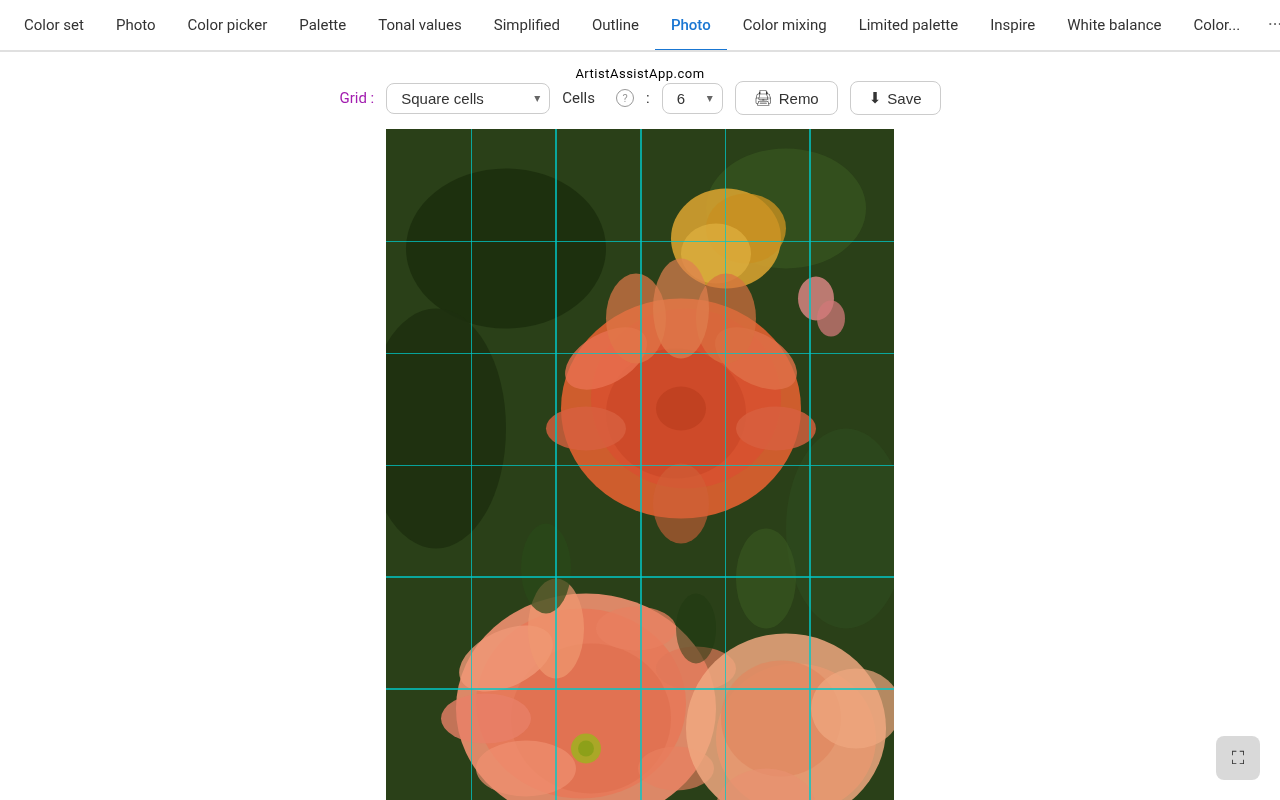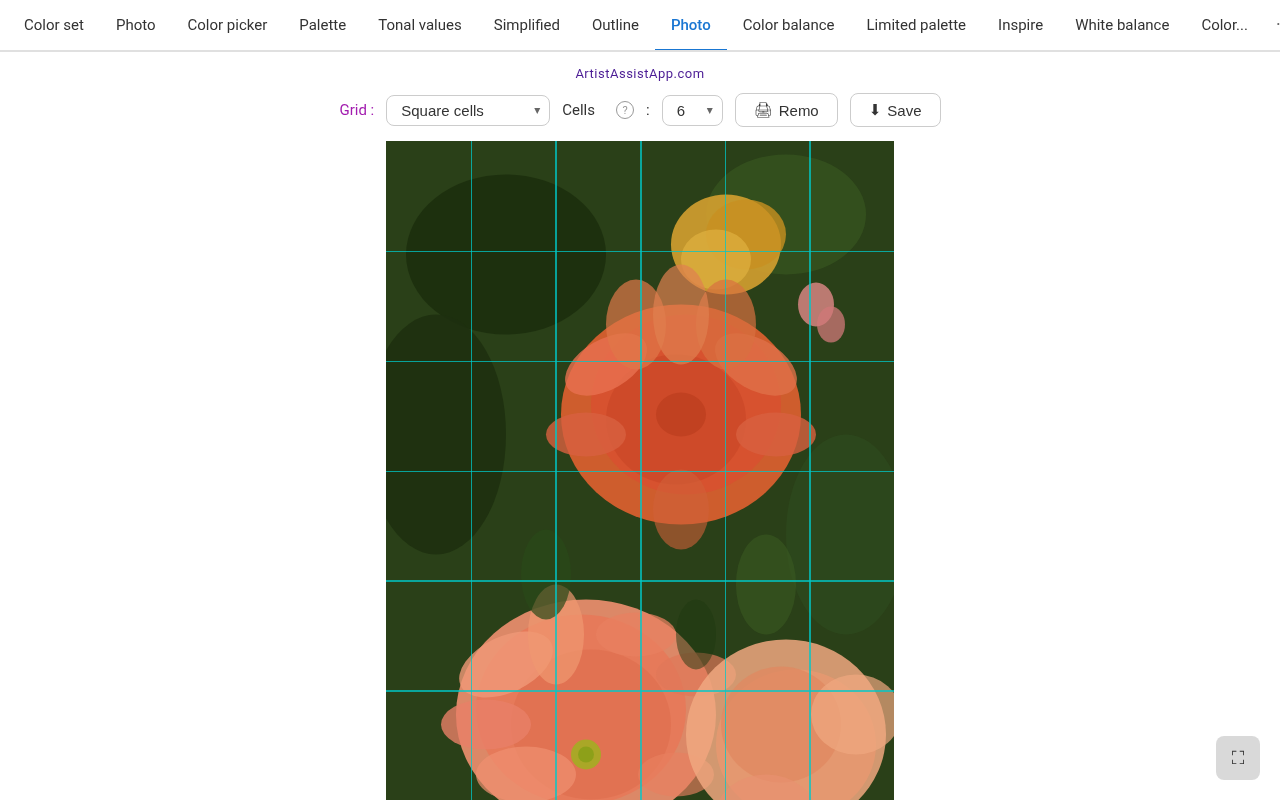--- a/index.html
+++ b/index.html
@@ -48,22 +48,21 @@
       flex-direction: column;
       align-items: center;
       padding-top: 14px;
       background: #fff;
       height: calc(800px - 52px);
       overflow: hidden;
     }
 
     .watermark {
       font-size: 13px;
-      color: #4c1d95;
-      margin-bottom: 12px;
+      color: #000000;
       letter-spacing: 0.5px;
     }
 
     
     .controls-bar {
       display: flex;
       align-items: center;
       gap: 12px;
       margin-bottom: 14px;
     }
@@ -208,21 +207,21 @@
 <nav class="nav-bar">
 
 <div class="nav-item">Color set</div>
     <div class="nav-item">Photo</div>
     <div class="nav-item">Color picker</div>
     <div class="nav-item">Palette</div>
     <div class="nav-item">Tonal values</div>
     <div class="nav-item">Simplified</div>
     <div class="nav-item">Outline</div>
     <div class="nav-item active">Photo</div>
-    <div class="nav-item">Color balance</div>
+    <div class="nav-item">Color mixing</div>
     <div class="nav-item">Limited palette</div>
     <div class="nav-item">Inspire</div>
     <div class="nav-item">White balance</div>
     <div class="nav-item">Color...</div>
     <div class="nav-more">···</div>
   </nav>
 
 <main class="main-content">
   <div class="watermark">ArtistAssistApp.com</div>
 

